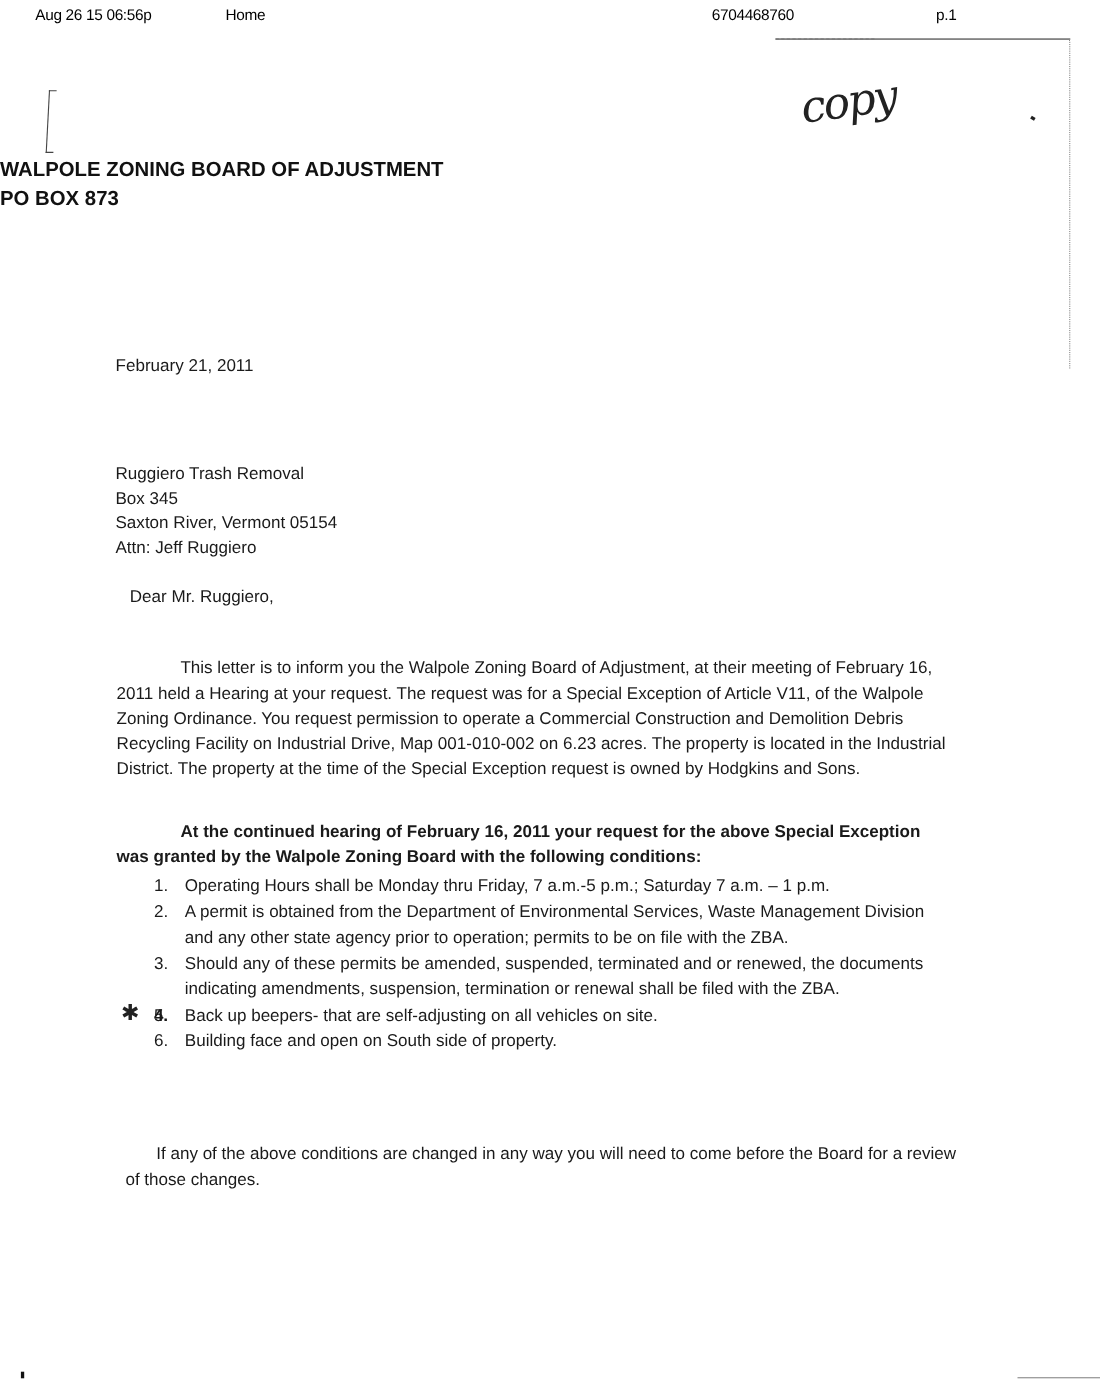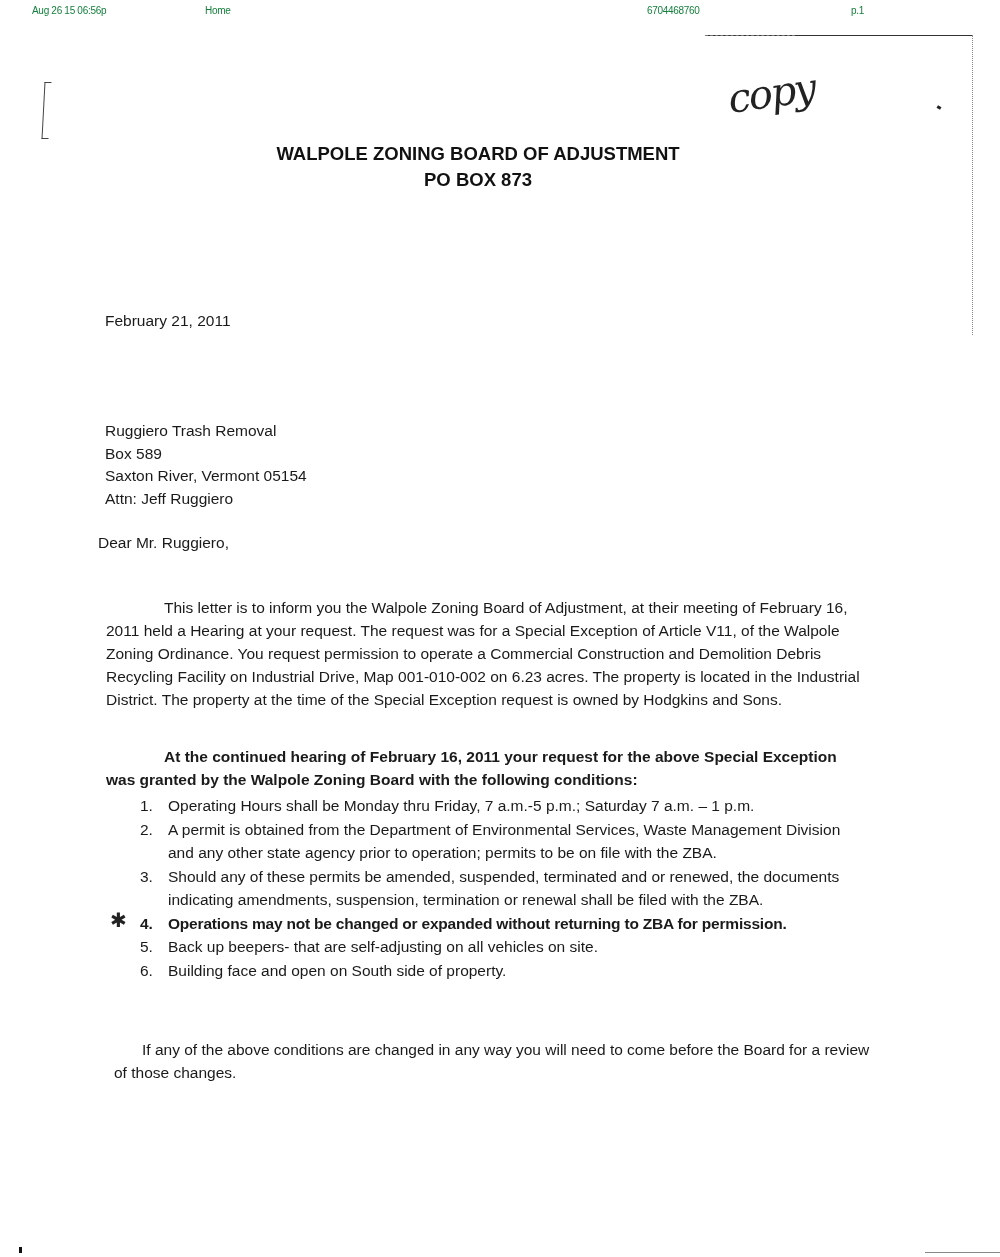--- a/index.html
+++ b/index.html
@@ -1,33 +1,33 @@
 <!DOCTYPE html>
 <html><head>
 <meta charset="utf-8">
 <style>
   html, body { margin: 0; padding: 0; background: #ffffff; }
   body { width: 1000px; height: 1257px; position: relative; overflow: hidden; color: #111; }
   .fax-header { position: absolute; top: 5px; left: 0; width: 1000px; height: 20px;
-    font-family: "Liberation Sans", sans-serif; font-size: 10px; color: #15803d; letter-spacing: -0.3px; }
+    font-family: "Liberation Sans", sans-serif; font-size: 14px; color: #000000; letter-spacing: -0.3px; }
   .fax-header span { position: absolute; top: 0; }
   .fax-rule { position: absolute; top: 35px; left: 705px; width: 268px; border-top: 1.5px solid #333; }
   .fax-rule::before { content: ""; position: absolute; left: 0; top: -1px; width: 90px; border-top: 1px dashed #777; }
   .right-edge { position: absolute; left: 972px; top: 35px; height: 300px; border-left: 1px dotted #888; }
   .left-bracket { position: absolute; left: 43px; top: 82px; width: 6px; height: 55px;
     border-left: 1.5px solid #444; border-top: 1px solid #444; border-bottom: 1px solid #444; transform: skewX(-3deg); }
   .handwritten { position: absolute; left: 728px; top: 70px; font-family: "DejaVu Serif", serif;
     font-style: italic; font-size: 40px; color: #222; transform: rotate(-8deg); letter-spacing: -2px; }
   .stray-mark { position: absolute; left: 937px; top: 106px; width: 4px; height: 3px; background: #222; transform: rotate(30deg); }
-  .letterhead { position: absolute; top: 141px; left: 0; width: 956px; text-align: center;
+  .letterhead { position: absolute; top: 141px; left: 0; width: 956px; 
     font-family: "Liberation Sans", sans-serif; font-weight: bold; font-size: 18.5px; line-height: 26px; color: #111; }
   .doc { font-family: "Liberation Sans", sans-serif; font-size: 15.5px; color: #1a1a1a; }
-  .date { position: absolute; left: 105px; top: 312px; }
+  .date { position: absolute; left: 105px; top: 324px; }
   .address { position: absolute; left: 105px; top: 420px; line-height: 22.5px; }
-  .salutation { position: absolute; left: 98px; top: 534px; }
+  .salutation { position: absolute; left: 118px; top: 534px; }
   .para { position: absolute; left: 106px; width: 760px; line-height: 23px; }
   .p1 { top: 596px; }
   .p2 { top: 745px; font-weight: bold; }
   .indent { display: inline-block; width: 58px; }
   .conditions { position: absolute; left: 130px; top: 794px; width: 740px; margin: 0; padding: 0; list-style: none; line-height: 23.5px; }
   .conditions li { position: relative; padding-left: 38px; }
   .conditions .num { position: absolute; left: 10px; top: 0; }
   .conditions li.bold { font-weight: bold; letter-spacing: -0.2px; }
   .star-mark { position: absolute; left: -20px; top: -3px; font-size: 20px; color: #222; font-family: "DejaVu Sans", sans-serif; }
   .p3 { top: 1038px; left: 114px; }
@@ -52,21 +52,21 @@
 <div class="letterhead">
   <div>WALPOLE ZONING BOARD OF ADJUSTMENT</div>
   <div>PO BOX 873</div>
 </div>
 
 <div class="doc">
   <div class="date">February 21, 2011</div>
 
   <div class="address">
     <div>Ruggiero Trash Removal</div>
-    <div>Box 589</div>
+    <div>Box 345</div>
     <div>Saxton River, Vermont  05154</div>
     <div>Attn: Jeff Ruggiero</div>
   </div>
 
   <div class="salutation">Dear Mr. Ruggiero,</div>
 
   <div class="para p1"><span class="indent"></span><span>This letter is to inform you the Walpole Zoning Board of Adjustment, at their meeting of February 16, 2011 held a Hearing at your request.  The request was for a Special Exception of Article V11, of the Walpole Zoning Ordinance.  You request permission to operate a Commercial Construction and Demolition Debris Recycling Facility on Industrial Drive, Map 001-010-002 on 6.23 acres.  The property is located in the Industrial District.  The property at the time of the Special Exception request is owned by Hodgkins and Sons.</span></div>
 
   <div class="para p2"><span class="indent"></span><span>At the continued hearing of February 16, 2011 your request for the above Special Exception was granted by the Walpole Zoning Board with the following conditions:</span></div>
 
@@ -79,21 +79,20 @@
       <span class="num">2.</span>
       <span>A permit is obtained from the Department of Environmental Services, Waste Management Division and any other state agency prior to operation; permits to be on file with the ZBA.</span>
     </li>
     <li>
       <span class="num">3.</span>
       <span>Should any of these permits be amended, suspended, terminated and or renewed, the documents indicating amendments, suspension, termination or renewal shall be filed with the ZBA.</span>
     </li>
     <li class="bold">
       <span class="star-mark">✱</span>
       <span class="num">4.</span>
-      <span>Operations may not be changed or expanded without returning to ZBA for permission.</span>
     </li>
     <li>
       <span class="num">5.</span>
       <span>Back up beepers- that are self-adjusting on all vehicles on site.</span>
     </li>
     <li>
       <span class="num">6.</span>
       <span>Building face and open on South side of property.</span>
     </li>
   </ol>

